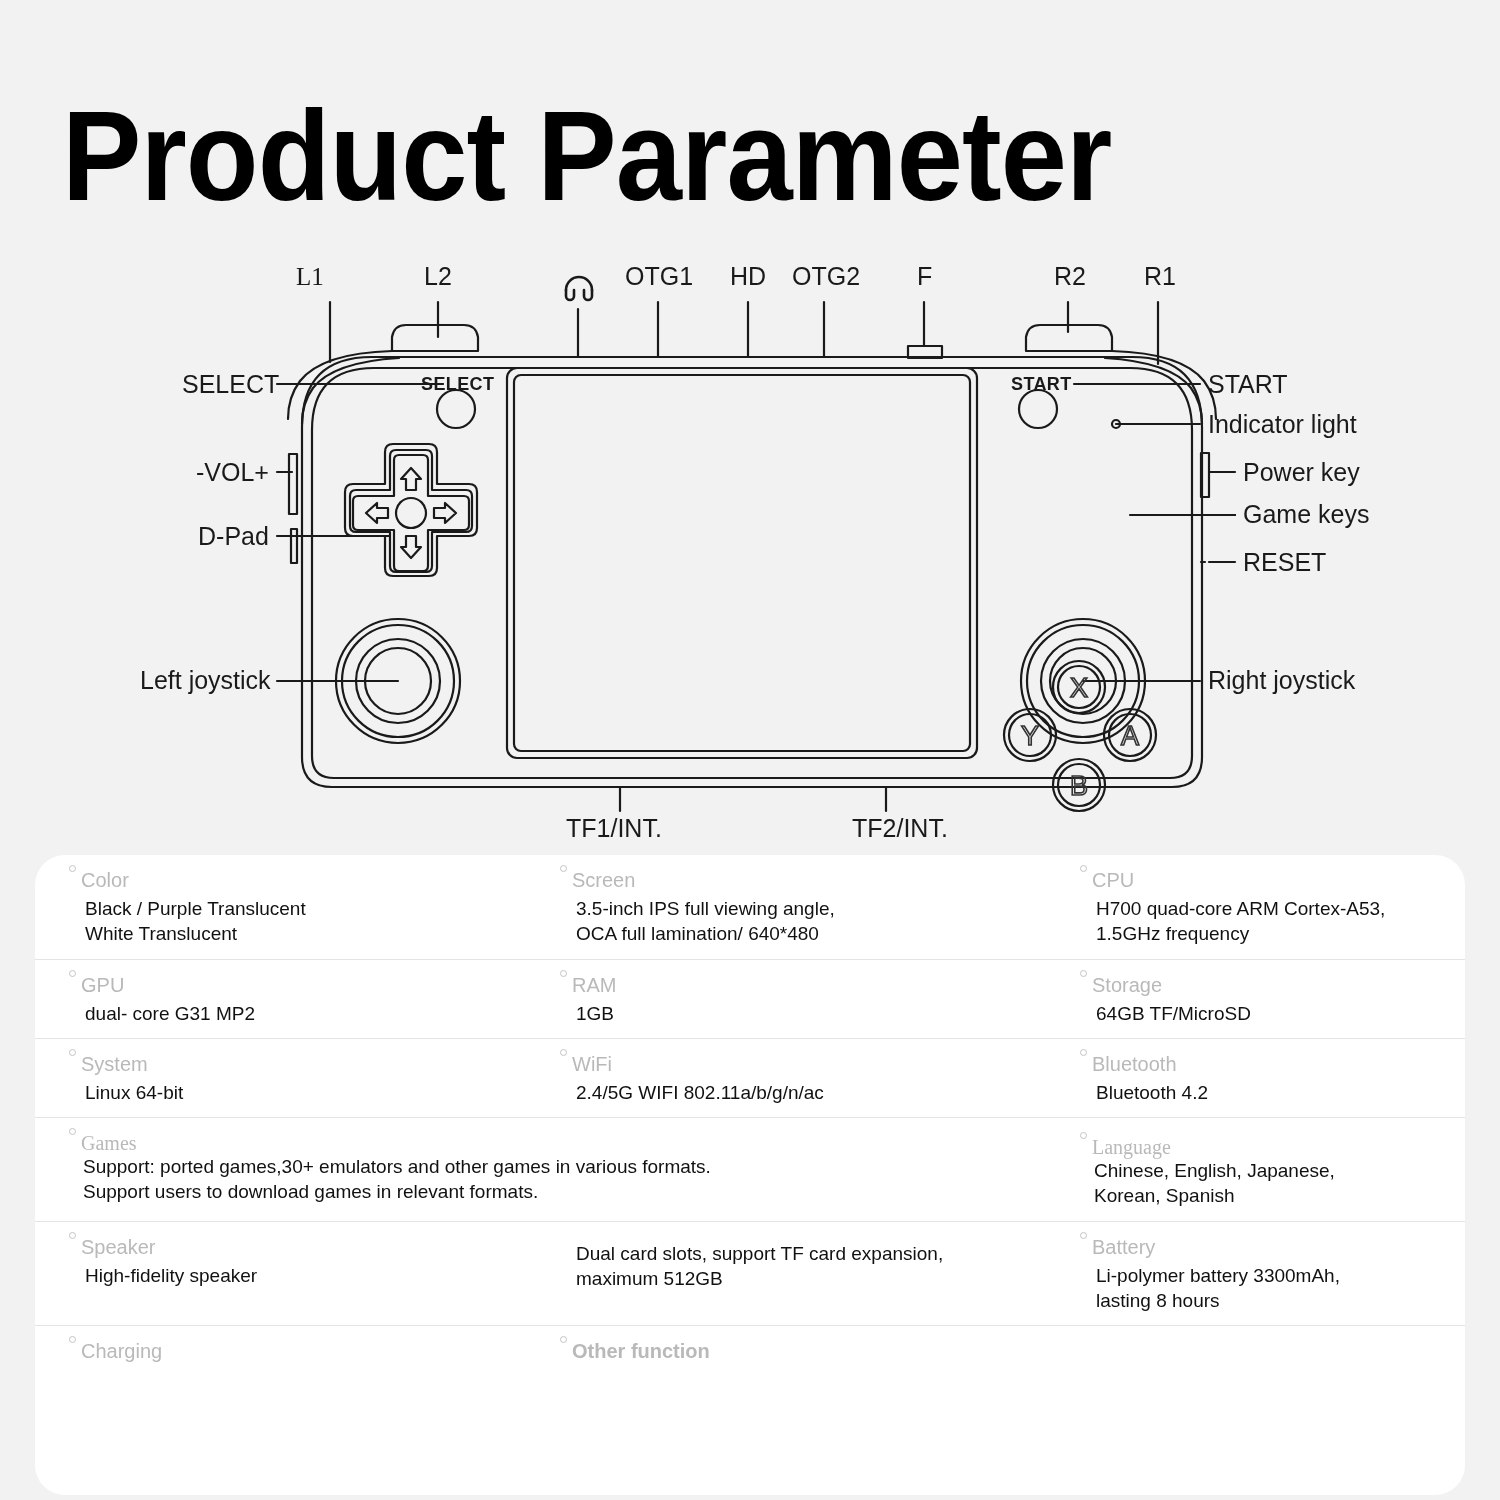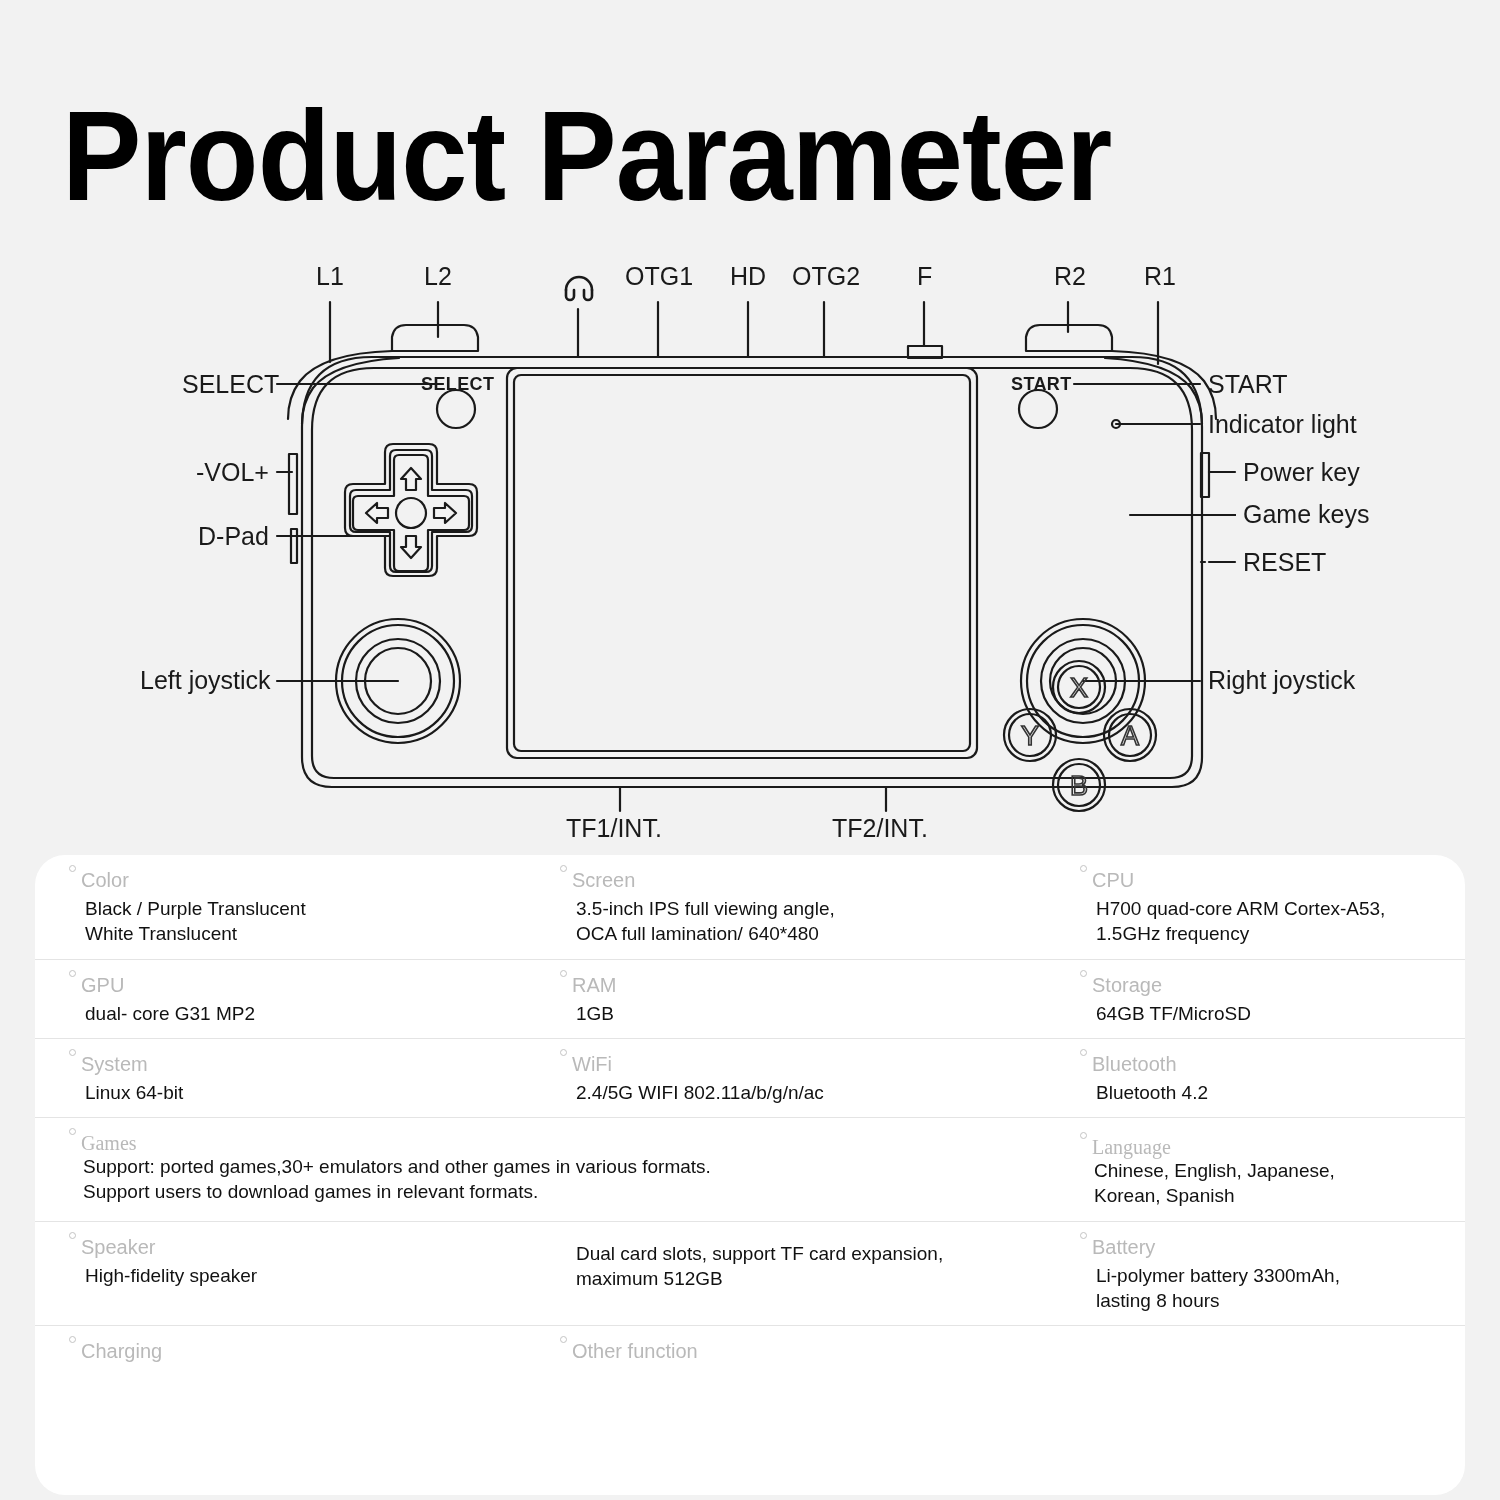--- a/index.html
+++ b/index.html
@@ -43,21 +43,21 @@
     display: flex; position: relative;
     border-bottom: 1px solid #e4e4e4;
     padding: 0;
   }
   .spec-row:last-child { border-bottom: none; }
   .spec-cell { position: relative; padding: 14px 10px 12px 0; }
   .c1 { width: 525px; padding-left: 34px; }
   .c2 { width: 520px; }
   .c3 { width: 351px; }
   .c12 { width: 1045px; padding-left: 34px; }
-  .c23 { width: 871px; }
+  .c23 { width: 871px; font-weight: bold; }
 
   .spec-label {
     color: #b9b9b9; font-size: 20px; line-height: 1.1;
     display: flex; gap: 5px;
     font-family: "Liberation Sans", sans-serif;
   }
   .spec-label .dot {
     width: 7px; height: 7px; border: 1.4px solid #c4c4c4;
     border-radius: 50%; display: inline-block; flex: 0 0 auto;
     position: relative; top: -4px;
@@ -173,21 +173,21 @@
       </g>
 
       <g fill="none" stroke="#333" stroke-width="1.6" font-family="Liberation Sans, sans-serif" font-size="27" text-anchor="middle">
         <text x="1079" y="443">X</text>
         <text x="1030" y="491">Y</text>
         <text x="1130" y="491">A</text>
         <text x="1079" y="541">B</text>
       </g>
     </svg>
 
-    <div class="lbl" style="left:316px; top:10px;">L1</div>
+    <div class="lbl" style="left:296px; top:10px;font-family:Liberation Serif, serif;">L1</div>
     <div class="lbl" style="left:424px; top:10px;">L2</div>
     <div class="lbl" style="left:625px; top:10px;">OTG1</div>
     <div class="lbl" style="left:730px; top:10px;">HD</div>
     <div class="lbl" style="left:792px; top:10px;">OTG2</div>
     <div class="lbl" style="left:917px; top:10px;">F</div>
     <div class="lbl" style="left:1054px; top:10px;">R2</div>
     <div class="lbl" style="left:1144px; top:10px;">R1</div>
 
     <div class="lbl" style="left:182px; top:118px;">SELECT</div>
     <div class="lbl" style="left:196px; top:206px;">-VOL+</div>
@@ -195,21 +195,21 @@
     <div class="lbl" style="left:140px; top:414px;">Left joystick</div>
 
     <div class="lbl" style="left:1208px; top:118px;">START</div>
     <div class="lbl" style="left:1208px; top:158px;">Indicator light</div>
     <div class="lbl" style="left:1243px; top:206px;">Power key</div>
     <div class="lbl" style="left:1243px; top:248px;">Game keys</div>
     <div class="lbl" style="left:1243px; top:296px;">RESET</div>
     <div class="lbl" style="left:1208px; top:414px;">Right joystick</div>
 
     <div class="lbl" style="left:566px; top:562px;">TF1/INT.</div>
-    <div class="lbl" style="left:832px; top:562px;">TF2/INT.</div>
+    <div class="lbl" style="left:852px; top:562px;">TF2/INT.</div>
 
     <div class="lbl dev" style="left:421px; top:121px;">SELECT</div>
     <div class="lbl dev" style="left:1011px; top:121px;">START</div>
 
     <div style="position:absolute; left:1156px; top:260px; width:80px; height:2px; background:#1a1a1a;"></div>
   </div>
 
   <div id="spec-card">
 
     <div class="spec-row">

